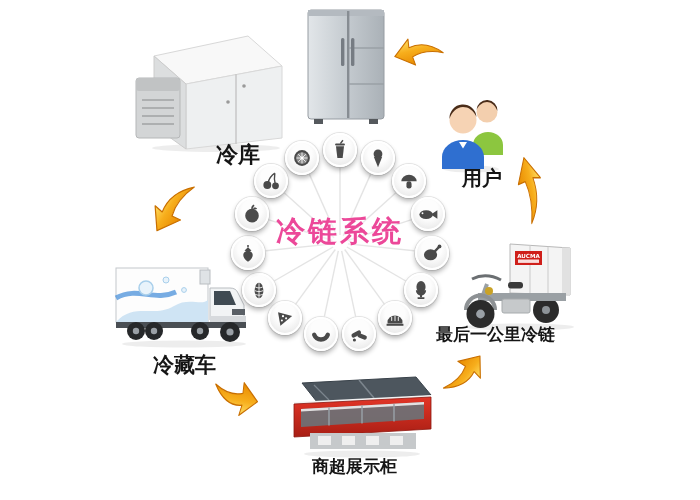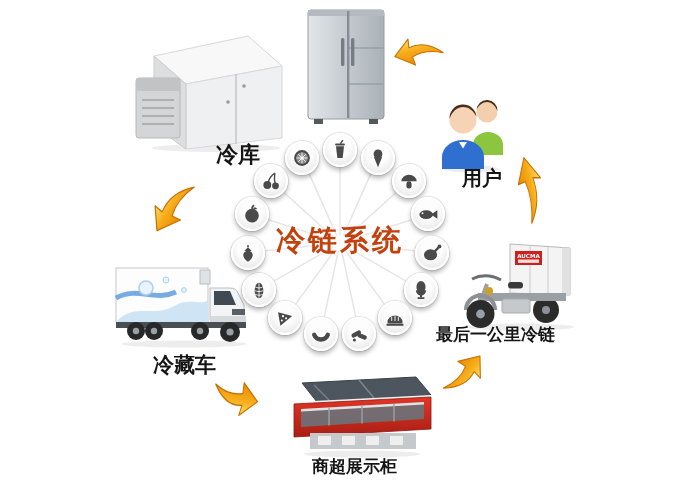--- a/index.html
+++ b/index.html
@@ -11,22 +11,22 @@
   .label{
     position:absolute;font-weight:bold;color:#151515;white-space:nowrap;
     font-family:"DejaVu Sans",sans-serif;
   }
   .label-cold-storage{left:196px;top:140px;font-size:22px;margin-left:20px;}
   .label-users{left:450px;top:165px;font-size:20px;margin-left:12px;}
   .label-last-mile{left:436px;top:323px;font-size:17px;text-align:right;}
   .label-cabinet{left:312px;top:455px;font-size:17px;}
   .label-truck{left:153px;top:351px;font-size:21px;text-align:right;}
   .center-title{
-    position:absolute;left:340px;top:241px;transform:translate(-50%,-50%);
-    font-size:29px;font-weight:bold;color:#c2410c;letter-spacing:3px;
+    position:absolute;left:340px;top:232px;transform:translate(-50%,-50%);
+    font-size:29px;font-weight:bold;color:#ec4899;letter-spacing:3px;
     white-space:nowrap;text-shadow:0 0 6px #ffffff;
   }
   .food-icon{
     position:absolute;width:34px;height:34px;border-radius:50%;
     background:radial-gradient(circle at 50% 35%, #fdfdfd 40%, #e2e2e2 100%);
     border:2px solid #ffffff;
     box-shadow:0 3px 5px rgba(0,0,0,.30), 0 0 0 1px #e9e9e9;
     display:flex;align-items:center;justify-content:center;box-sizing:border-box;
   }
   .arrow{position:absolute;}

